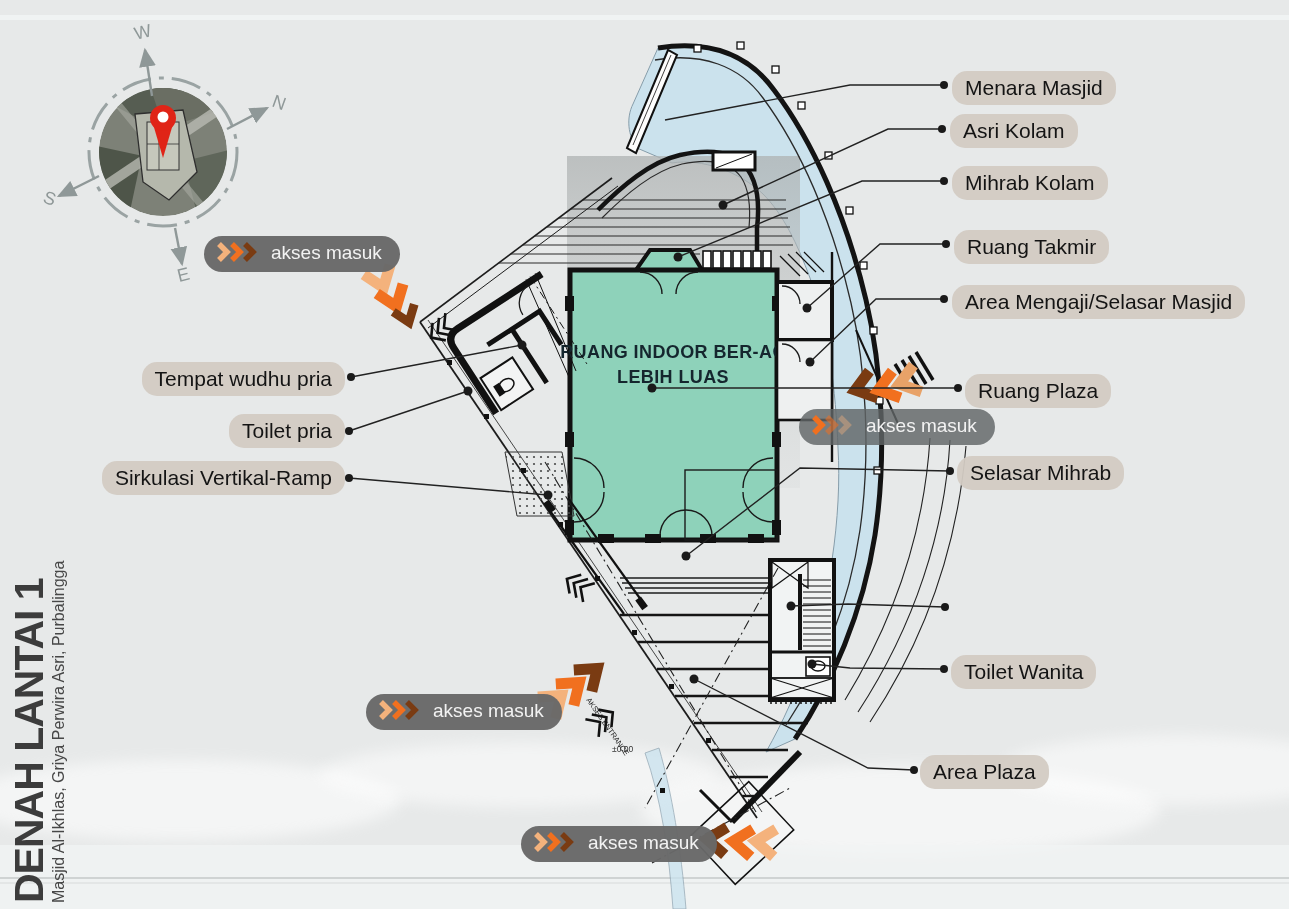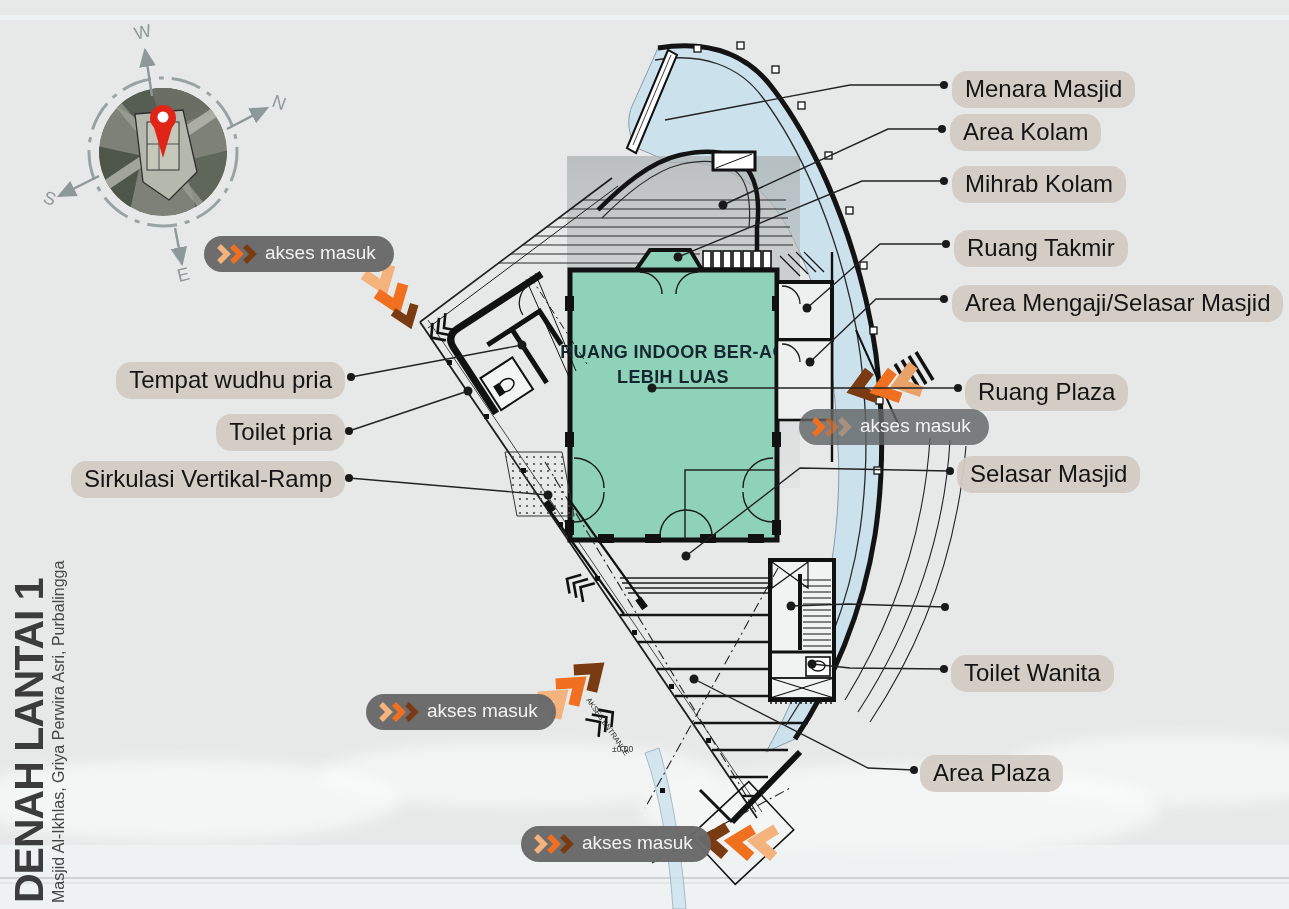--- a/index.html
+++ b/index.html
@@ -3,28 +3,28 @@
 <meta charset="utf-8">
 <style>
   html,body{margin:0;padding:0;}
   body{width:1289px;height:909px;overflow:hidden;background:#e7e9e9;
        font-family:"Liberation Sans", sans-serif;}
   #stage{position:relative;width:1289px;height:909px;}
   #plan-svg{position:absolute;left:0;top:0;}
 
   
   .pill{position:absolute;background:rgba(211,203,195,.95);color:#141414;
-        font-size:24px;line-height:1;padding:6px 13px 7px;border-radius:15px;
+        font-size:21px;line-height:1;padding:6px 13px 7px;border-radius:15px;
         white-space:nowrap;}
   .pill-left{text-align:center;}
 
   
   .badge{position:absolute;background:rgba(104,104,104,.97);color:#f2f2f2;
-         font-size:19px;border-radius:18px;display:flex;align-items:flex-end;
-         gap:3px;padding:6px 18px 8px 12px;white-space:nowrap;}
+         font-size:19px;border-radius:18px;display:flex;align-items:flex-start;
+         gap:9px;padding:6px 18px 8px 12px;white-space:nowrap;}
   .badge.translucent{background:rgba(96,101,103,.82);}
   .badge svg{display:block;}
 
   
   #title-block{position:absolute;left:10px;top:903px;width:348px;
                transform:rotate(-90deg);transform-origin:top left;}
   #title-block h1{margin:0;font-size:41px;font-weight:bold;color:#3c3c3c;
                   letter-spacing:-1px;line-height:.95;}
   #title-block p{margin:1px 0 0;font-size:16px;color:#474747;}
 </style>
@@ -433,26 +433,26 @@
     </g>
   </g>
 </svg>
 
 <div id="title-block">
   <h1>DENAH LANTAI 1</h1>
   <p>Masjid Al-Ikhlas, Griya Perwira Asri, Purbalingga</p>
 </div>
 
 <div class="pill" style="left:952px;top:71px">Menara Masjid</div>
-<div class="pill" style="left:950px;top:114px">Area Kolam</div>
+<div class="pill" style="left:950px;top:114px">Asri Kolam</div>
 <div class="pill" style="left:952px;top:166px">Mihrab Kolam</div>
 <div class="pill" style="left:952px;top:285px">Area Mengaji/Selasar Masjid</div>
 <div class="pill" style="left:954px;top:230px">Ruang Takmir</div>
 <div class="pill" style="left:965px;top:374px">Ruang Plaza</div>
-<div class="pill" style="left:957px;top:456px">Selasar Masjid</div>
+<div class="pill" style="left:957px;top:456px">Selasar Mihrab</div>
 <div class="pill" style="left:951px;top:655px">Toilet Wanita</div>
 <div class="pill" style="left:920px;top:755px">Area Plaza</div>
 
 <div class="pill pill-left" style="right:944px;top:362px">Tempat wudhu pria</div>
 <div class="pill pill-left" style="right:944px;top:414px">Toilet pria</div>
 <div class="pill pill-left" style="right:944px;top:461px">Sirkulasi Vertikal-Ramp</div>
 
 <div class="badge" style="left:204px;top:236px">
   <svg width="46" height="20" viewBox="0 0 46 20" fill="none" stroke-width="5.5">
     <polyline points="3,2 11,10 3,18" stroke="#f4b27c"></polyline>

